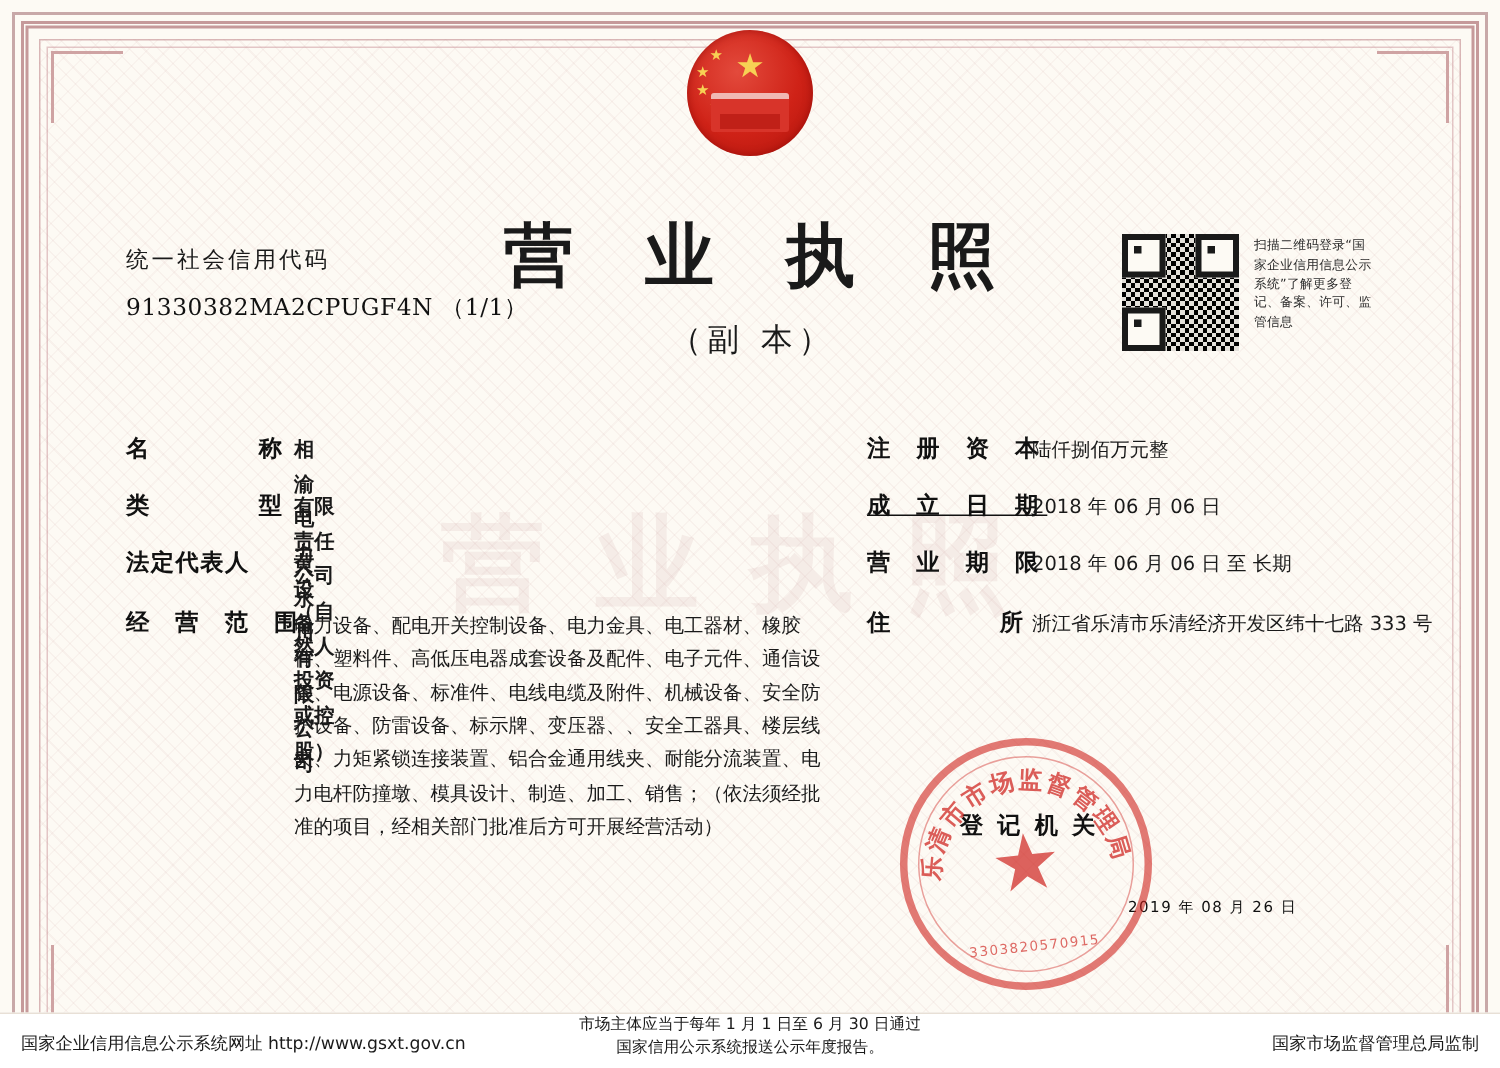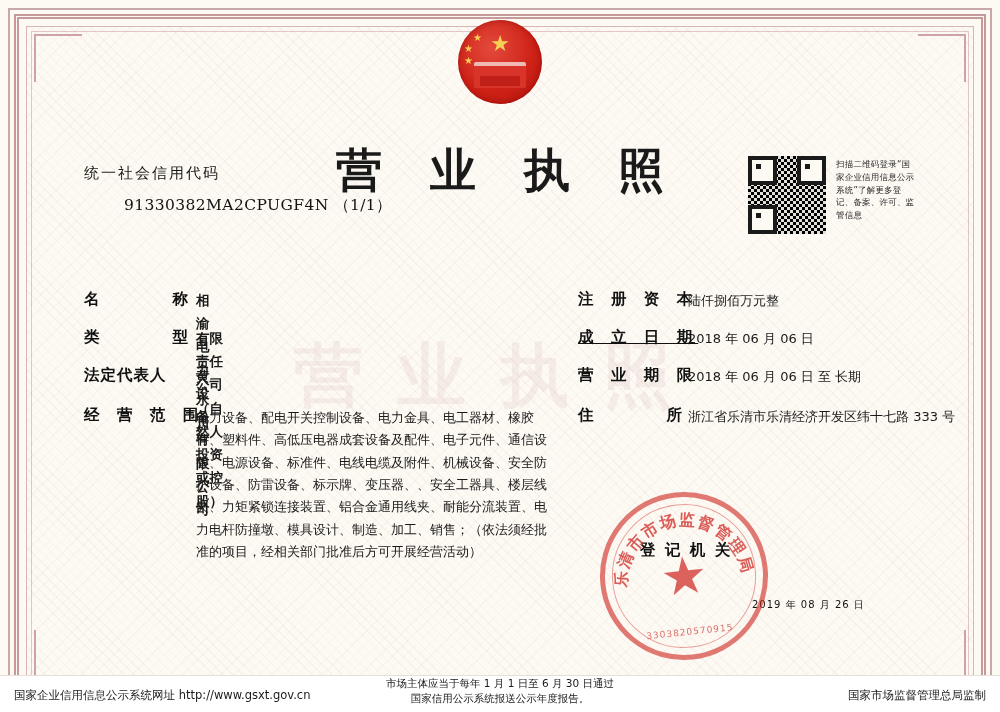--- a/index.html
+++ b/index.html
@@ -165,21 +165,20 @@
     letter-spacing: 2px;
     color: #1a1a1a;
   }
   .code-value {
     margin-top: 12px;
     font-family: "DejaVu Serif", serif;
     font-size: 15.5px;
     letter-spacing: 0.4px;
     color: #111;
     white-space: nowrap;
-    margin-left: 40px;
   }
 
   
   .qr {
     position: absolute;
     left: 748px;
     top: 156px;
     width: 78px; height: 78px;
     background:
       repeating-linear-gradient(0deg, #1a1a1a 0 3px, #fdfaf4 3px 6px),
@@ -380,20 +379,21 @@
     <div class="circle"></div>
     <div class="star big">★</div>
     <div class="star s1">★</div>
     <div class="star s2">★</div>
     <div class="star s3">★</div>
     <div class="star s4">★</div>
     <div class="gate"></div>
   </div>
 
   <div class="title">营 业 执 照</div>
+  <div class="subtitle">（副 本）</div>
 
   <div class="code-block">
     <div class="code-label">统一社会信用代码</div>
     <div class="code-value">91330382MA2CPUGF4N  （1/1）</div>
   </div>
 
   <div class="qr">
     <div class="fp tl"></div>
     <div class="fp tr"></div>
     <div class="fp bl"></div>

